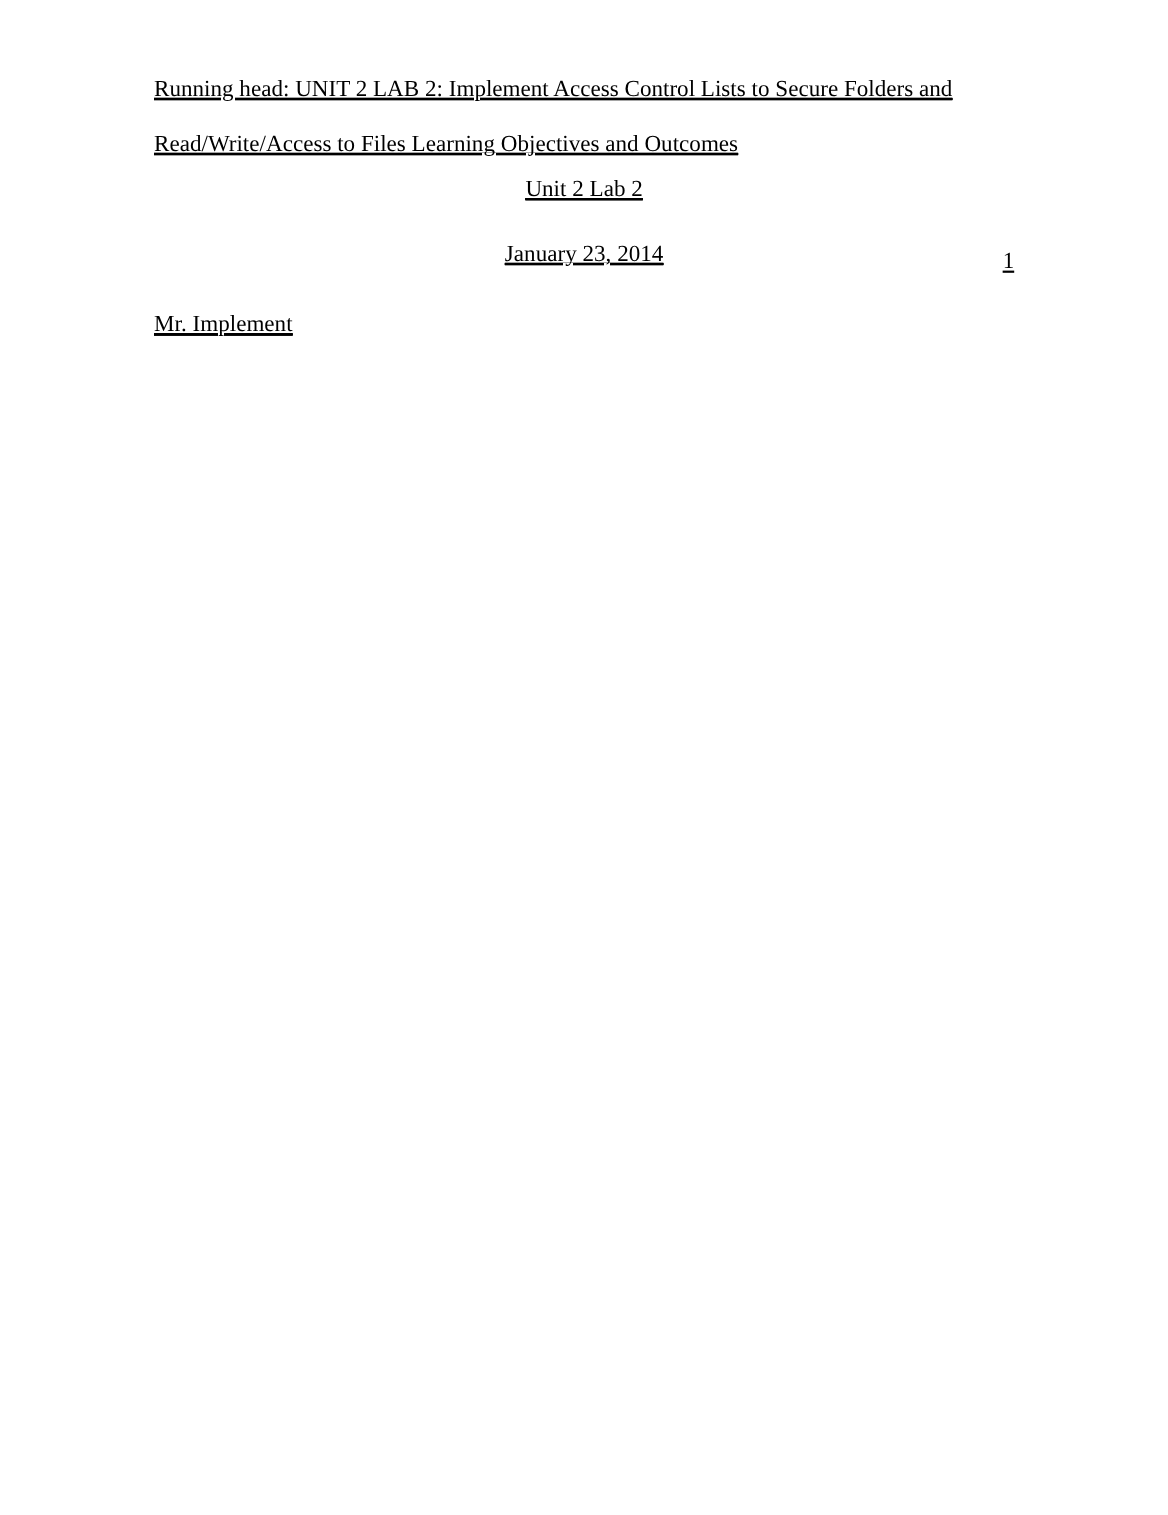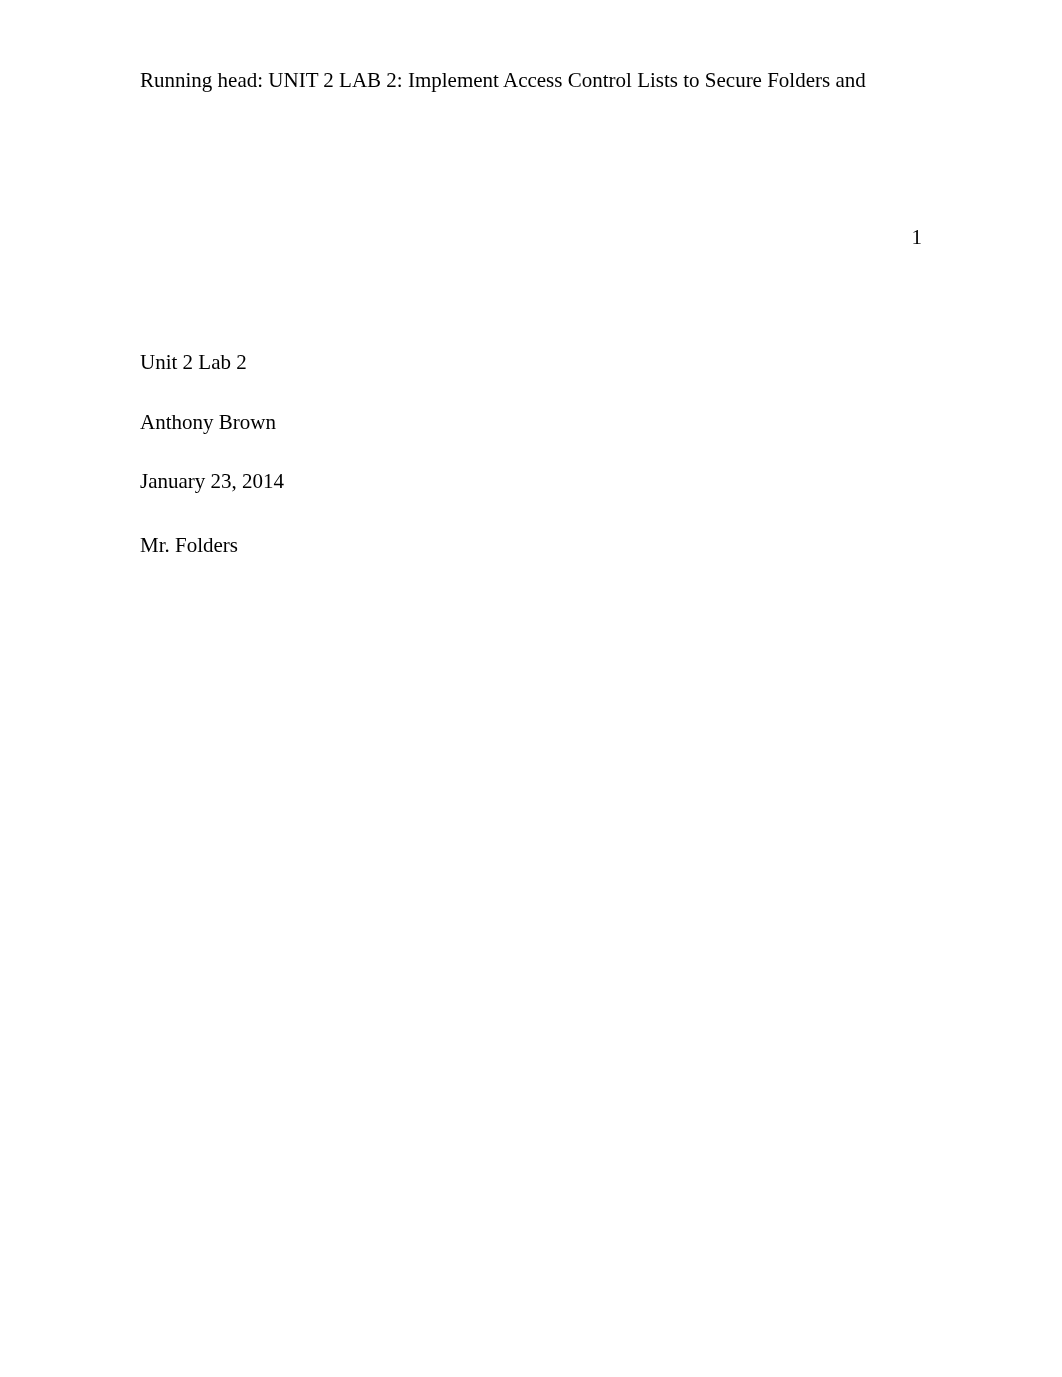--- a/index.html
+++ b/index.html
@@ -1,18 +1,19 @@
 <!DOCTYPE html>
 <html><head>
   <meta charset="utf-8">
   <style>
     * {
       margin: 0;
       padding: 0;
       box-sizing: border-box;
+      text-decoration: underline;
     }
     body {
       background: #ffffff;
       width: 1062px;
       height: 1377px;
       font-family: "Times New Roman", Times, serif;
       font-size: 21px;
       color: #000000;
       line-height: 1.5;
       padding: 55px 140px 60px 140px;
@@ -22,40 +23,40 @@
       line-height: 2.4;
       margin-bottom: 0;
     }
     .page-number {
       position: absolute;
       top: 222px;
       right: 140px;
       font-size: 21px;
     }
     .centered-block {
-      margin-top: 242px;
+      text-align: center;
     }
     .centered-block div {
       margin-bottom: 28px;
     }
     .left-block {
       margin-top: 32px;
       text-align: left;
     }
   </style>
 </head>
 <body>
 
 <div class="running-head">
   <div>Running head: UNIT 2 LAB 2: Implement Access Control Lists to Secure Folders and</div>
+  <div>Read/Write/Access to Files Learning Objectives and Outcomes</div>
 </div>
 
 <div class="page-number">1</div>
 
 <div class="centered-block">
   <div>Unit 2 Lab 2</div>
-  <div>Anthony Brown</div>
   <div>January 23, 2014</div>
 </div>
 
 <div class="left-block">
-  <div>Mr. Folders</div>
+  <div>Mr. Implement</div>
 </div>
 
 </body></html>

